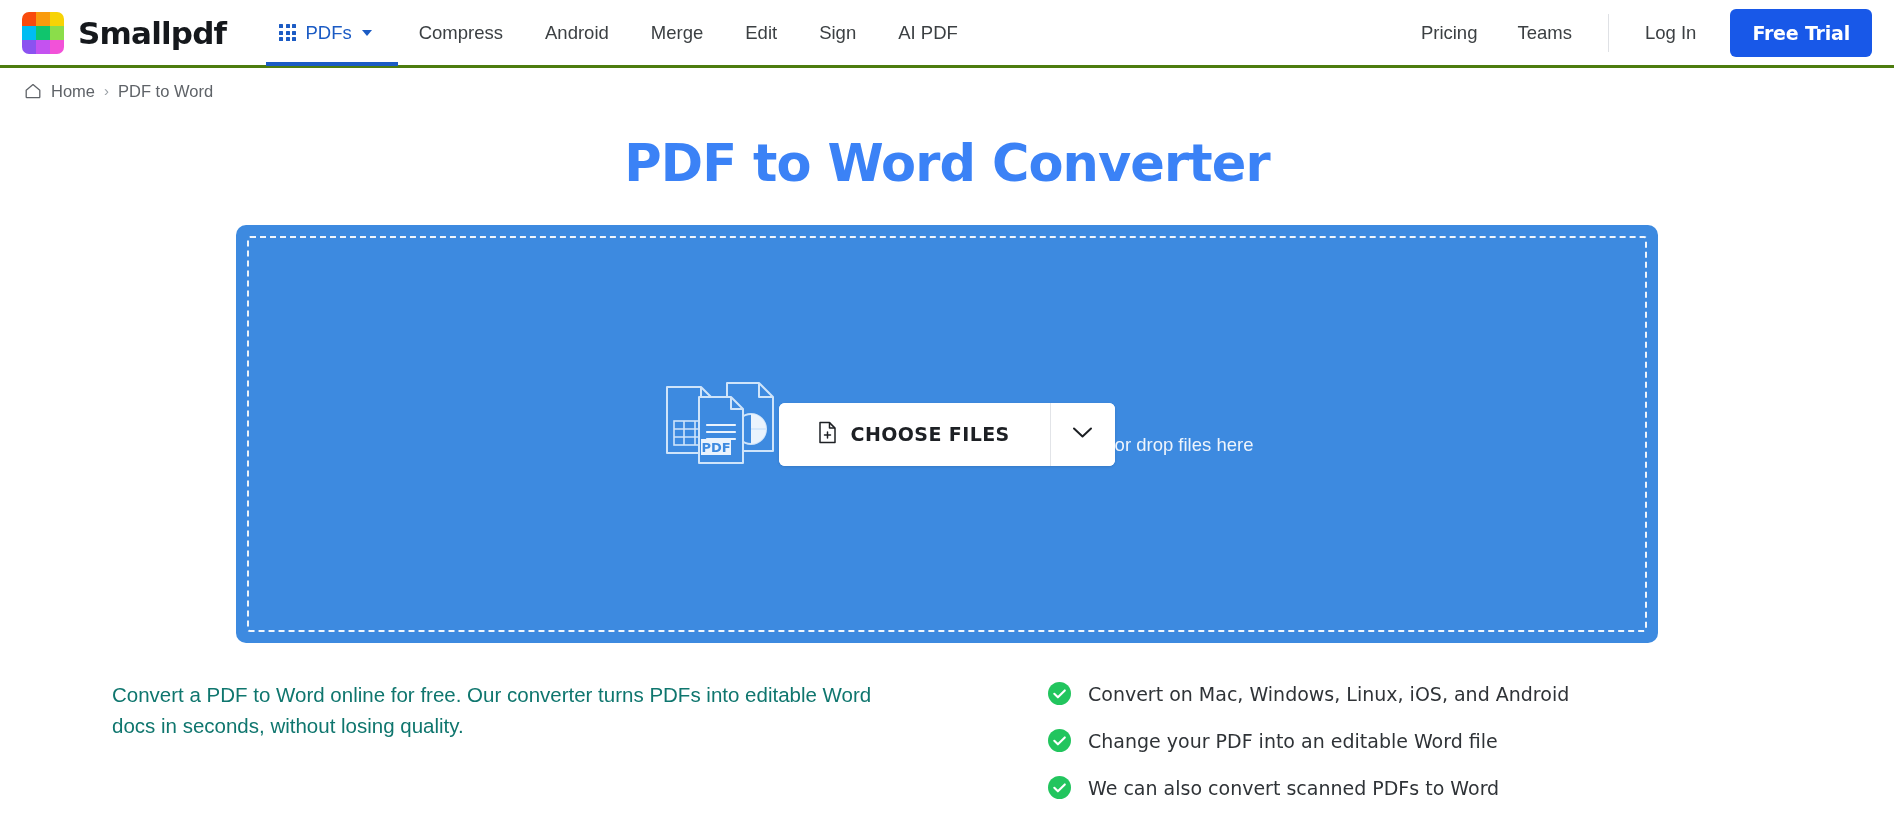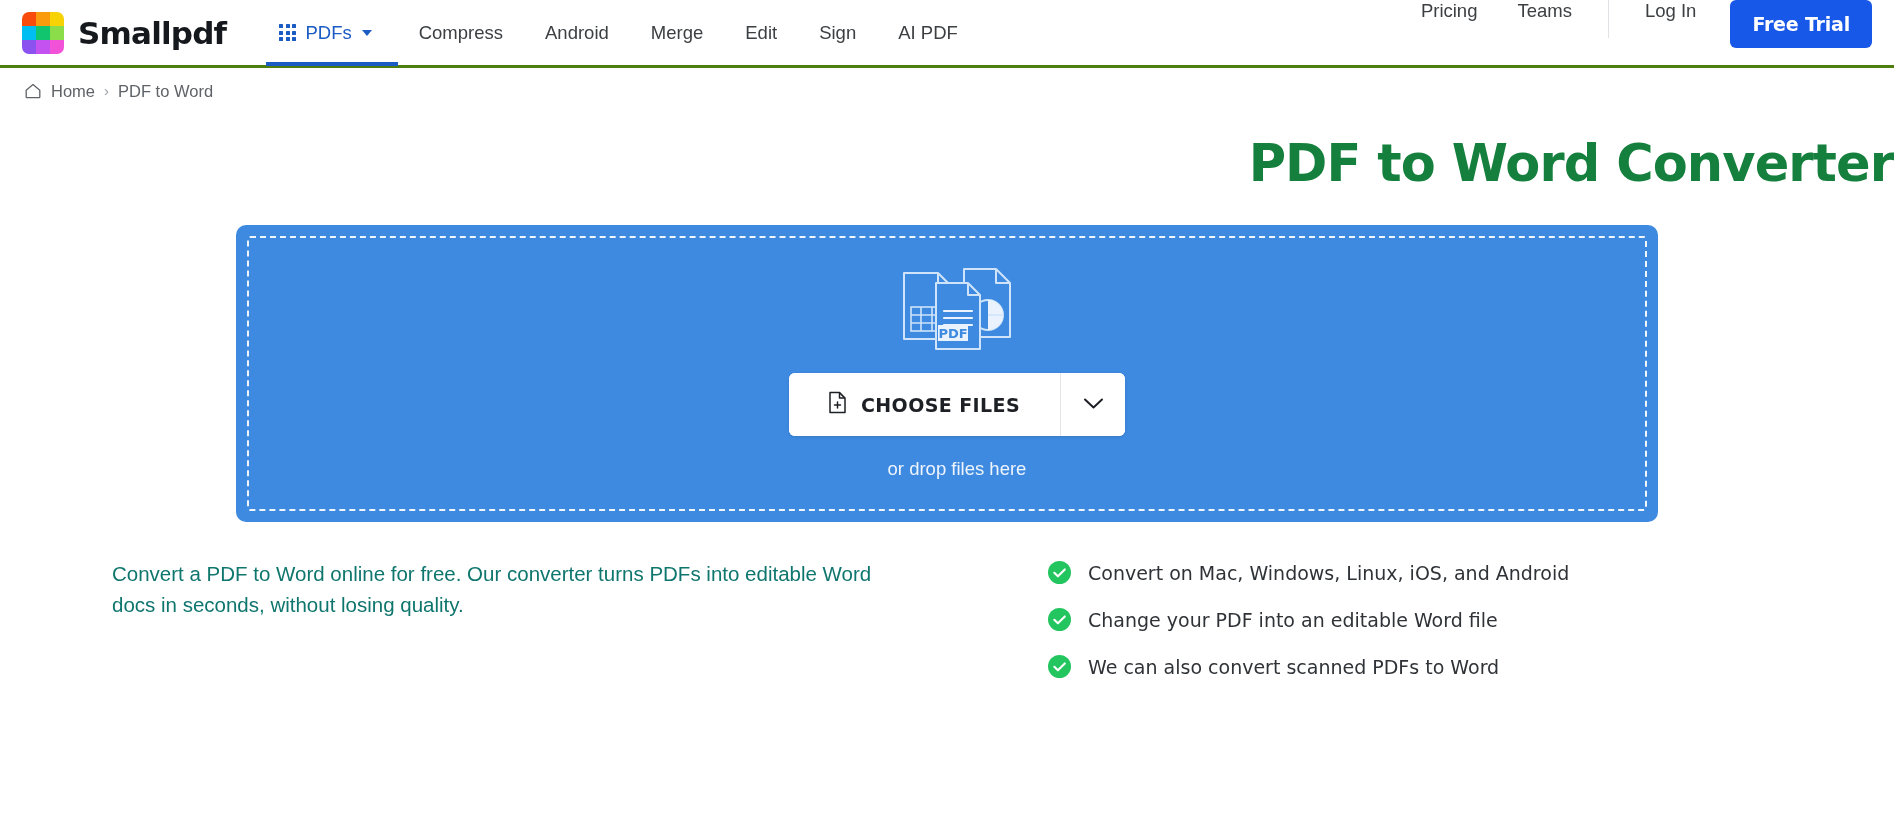--- a/index.html
+++ b/index.html
@@ -111,21 +111,21 @@
     width: 0; height: 0;
     border-left: 5.5px solid transparent;
     border-right: 5.5px solid transparent;
     border-top: 6.5px solid #1b5bc4;
     margin-left: 1px;
   }
 
   .nav-right {
     margin-left: auto;
     display: flex;
-    align-items: flex-start;
+    align-items: center;
     gap: 0;
   }
 
   .nav-right .nav-item { padding: 0 20px; }
 
   .nav-divider {
     width: 1px;
     height: 38px;
     background: #dfe1e5;
     margin: 0 16px;
@@ -152,44 +152,44 @@
     padding: 14px 0 0 24px;
     font-size: 16.5px;
     color: #5f6368;
   }
   .breadcrumb a { color: #5f6368; text-decoration: none; }
   .crumb-sep { color: #9aa0a6; font-size: 15px; }
   .home-icon { display: block; }
 
   
   .page-title {
-    text-align: right;
+    text-align: center;
     font-size: 51px;
     font-weight: 700;
     letter-spacing: -0.9px;
-    color: #15803d;
+    color: #3b82f6;
     margin-top: 30px;
     font-family: "DejaVu Sans", sans-serif;
   }
 
   
   .dropzone-wrap {
     display: flex;
     justify-content: center;
     margin-top: 32px;
   }
 
   .dropzone {
     width: 1422px;
-    height: 297px;
+    height: 418px;
     background: #3d8ae0;
     border-radius: 10px;
     position: relative;
     display: flex;
-    flex-direction: column;
+    flex-direction: row;
     align-items: center;
     justify-content: center;
     cursor: pointer;
     padding-left: 20px;
   }
 
   .dropzone::before {
     content: "";
     position: absolute;
     left: 11px; right: 11px; top: 11px; bottom: 11px;

